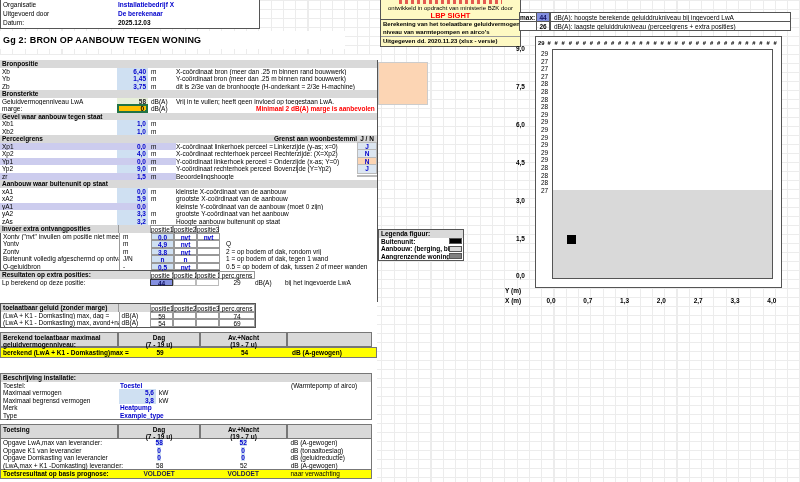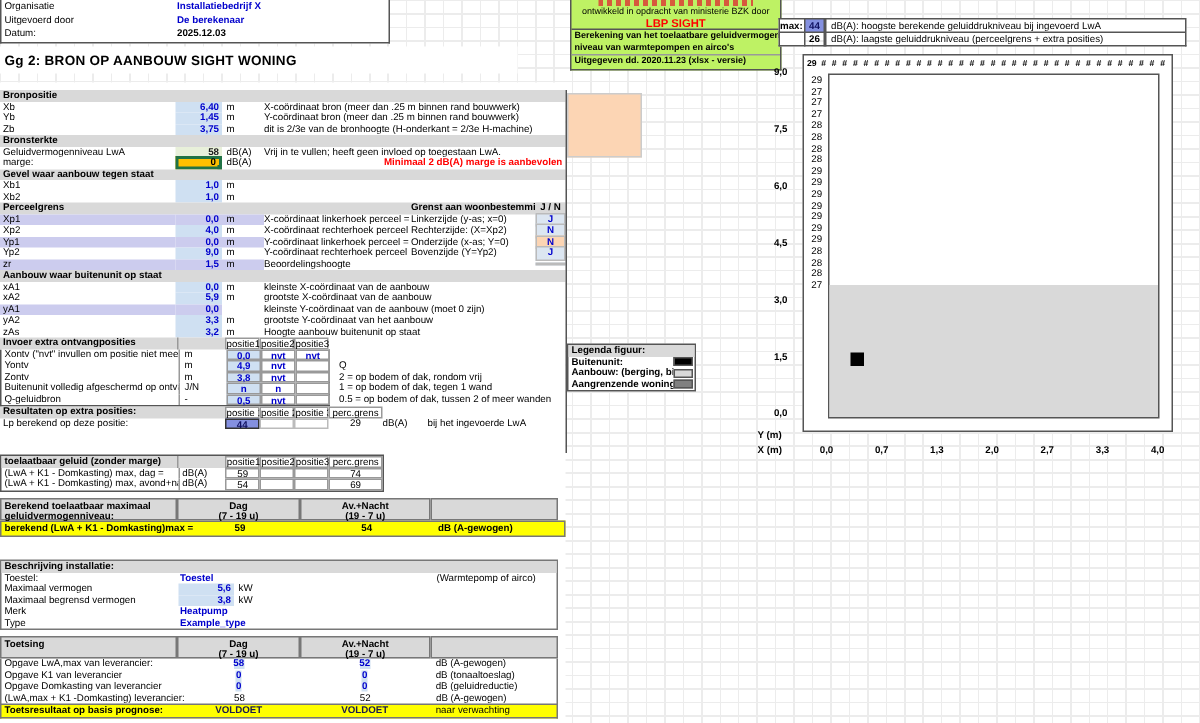--- a/index.html
+++ b/index.html
@@ -21,21 +21,21 @@
   .red { color:#ff0000; font-weight:bold; }
 
   
   #info-box { left:0; top:0; width:260px; height:29px; background:#fff; border:1px solid #555; border-top:none; z-index:2; }
   #info-box .irow { display:flex; height:9px; align-items:center; }
   #info-box .ilab { width:117px; padding-left:2px; }
   #title-strip { left:0; top:31px; width:345px; height:18px; background:#fff; z-index:2; display:flex; align-items:center; }
   #page-title { font-size:9px; font-weight:bold; padding-left:3px; letter-spacing:.2px; }
 
   
-  #tool-box { left:380px; top:0; width:141px; height:47px; background:#bef264; border:1px solid #555; border-top:none; z-index:2; font-size:6px; }
+  #tool-box { left:380px; top:0; width:141px; height:47px; background:#fef9c3; border:1px solid #555; border-top:none; z-index:2; font-size:6px; }
   #tool-cut { height:4px; margin:0 18px; background:repeating-linear-gradient(90deg,#d33 0 3px, transparent 3px 6px); opacity:.8; }
   #tool-box .trow { text-align:center; height:8px; line-height:8px; white-space:nowrap; overflow:hidden; }
   #tool-brand { color:#ff0000; font-weight:bold; font-size:7.5px; height:10px; line-height:10px; border-bottom:1px solid #555; }
   #tool-box .tleft { text-align:left; padding-left:2px; font-weight:bold; }
   #tool-issued { border-top:1px solid #999; }
 
   
   #max-box { left:519px; top:12px; width:272px; z-index:2; }
   #max-box .mrow { display:flex; height:9.5px; align-items:stretch; }
   #max-box .mlab { width:17px; text-align:right; padding-right:1px; line-height:9.5px; background:#fff; border:1px solid #555; border-right:none; }
@@ -149,21 +149,21 @@
     <span class="ilab">Uitgevoerd door</span>
     <span class="blue">De berekenaar</span>
   </div>
   <div class="irow">
     <span class="ilab">Datum:</span>
     <span class="b">2025.12.03</span>
   </div>
 </div>
 
 <div id="title-strip" class="abs">
-  <span id="page-title">Gg  2: BRON OP AANBOUW SIGHT WONING</span>
+  <span id="page-title">Gg  2: BRON OP AANBOUW TEGEN WONING</span>
 </div>
 
 <div id="tool-box" class="abs">
   <div id="tool-cut"></div>
   <div class="trow">ontwikkeld in opdracht van ministerie BZK door</div>
   <div class="trow" id="tool-brand">LBP SIGHT</div>
   <div class="trow tleft">Berekening van het toelaatbare geluidvermogen-</div>
   <div class="trow tleft">niveau van warmtepompen en airco's</div>
   <div class="trow tleft" id="tool-issued">Uitgegeven dd. 2020.11.23 (xlsx - versie)</div>
 </div>

